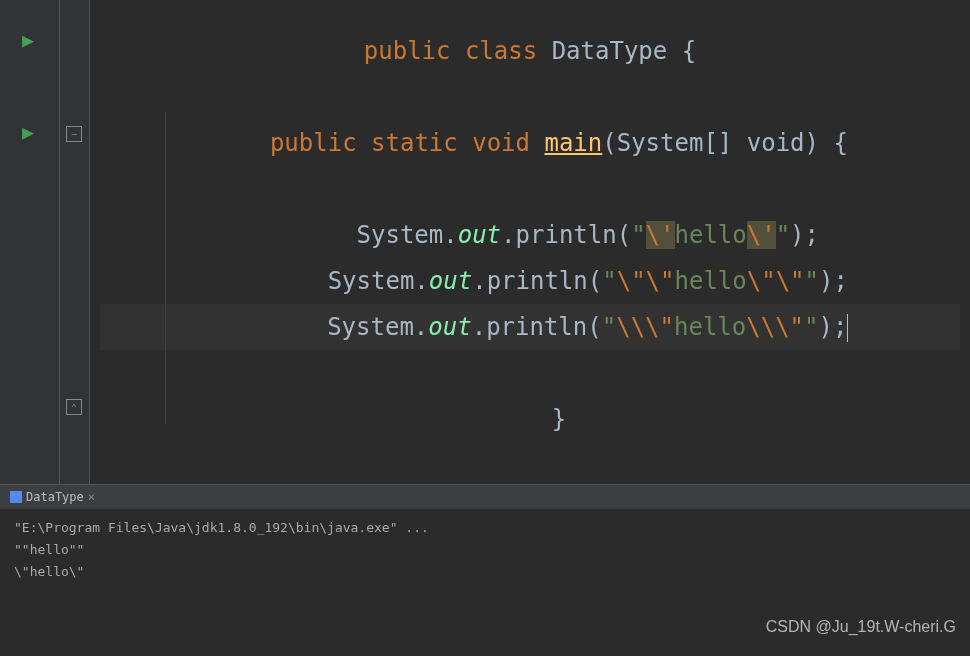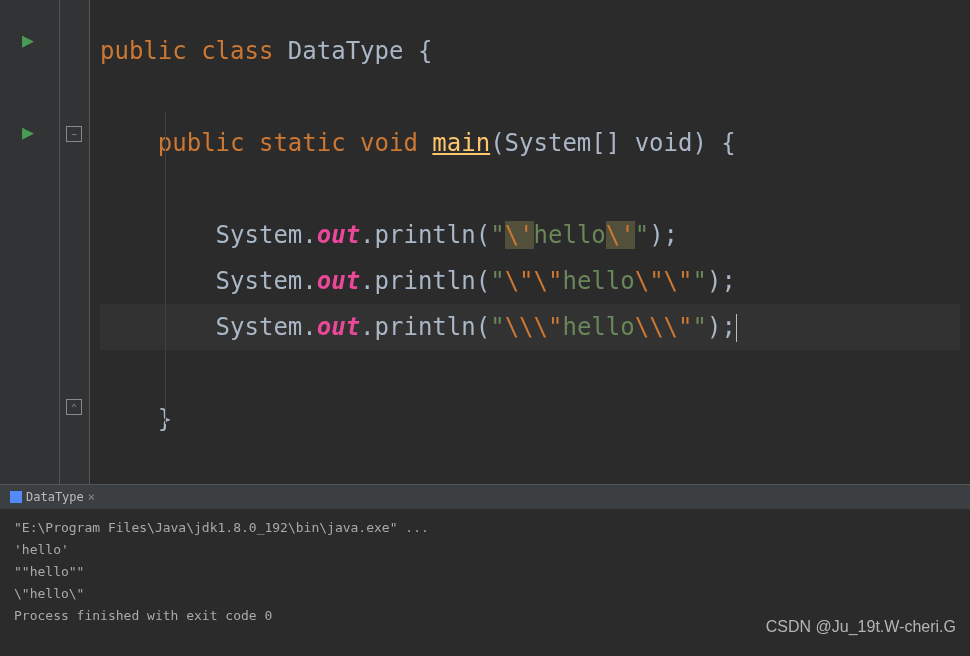--- a/index.html
+++ b/index.html
@@ -57,33 +57,34 @@
     .code-area {
       flex: 1;
       padding: 28px 10px;
       font-size: 24px;
       line-height: 46px;
       position: relative;
     }
     .code-line {
       white-space: pre;
       height: 46px;
+      text-align: center;
     }
     .indent-guide {
       position: absolute;
       width: 1px;
       background: #404040;
       top: 112px;
       height: 312px;
     }
     .indent-1 { left: 75px; }
     .kw { color: #cc7832; }
     .classname { color: #a9b7c6; }
     .method-decl { color: #ffc66d; text-decoration: underline; }
-    .field-static { color: #ec4899; font-style: italic; font-weight: bold; }
+    .field-static { color: #86efac; font-style: italic; }
     .string { color: #6a8759; }
     .escape { color: #cc7832; }
     .highlight-warn {
       background: #52503a;
     }
     .active-line {
       background: #323232;
     }
     .caret {
       display: inline-block;
@@ -182,21 +183,19 @@
 <div class="console-panel">
   <div class="tab-bar">
     <div class="tab">
       <span class="tab-icon"></span>
       <span>DataType</span>
       <span class="tab-close">×</span>
     </div>
   </div>
   <div class="console-output">
     <div class="console-line">"E:\Program Files\Java\jdk1.8.0_192\bin\java.exe" ...</div>
-    <div class="console-line">'hello'</div>
     <div class="console-line">""hello""</div>
     <div class="console-line">\"hello\"</div>
     <div class="console-line"></div>
-    <div class="console-line">Process finished with exit code 0</div>
   </div>
 </div>
 
 <div class="watermark">CSDN @Ju_19t.W-cheri.G</div>
 
 </body></html>

